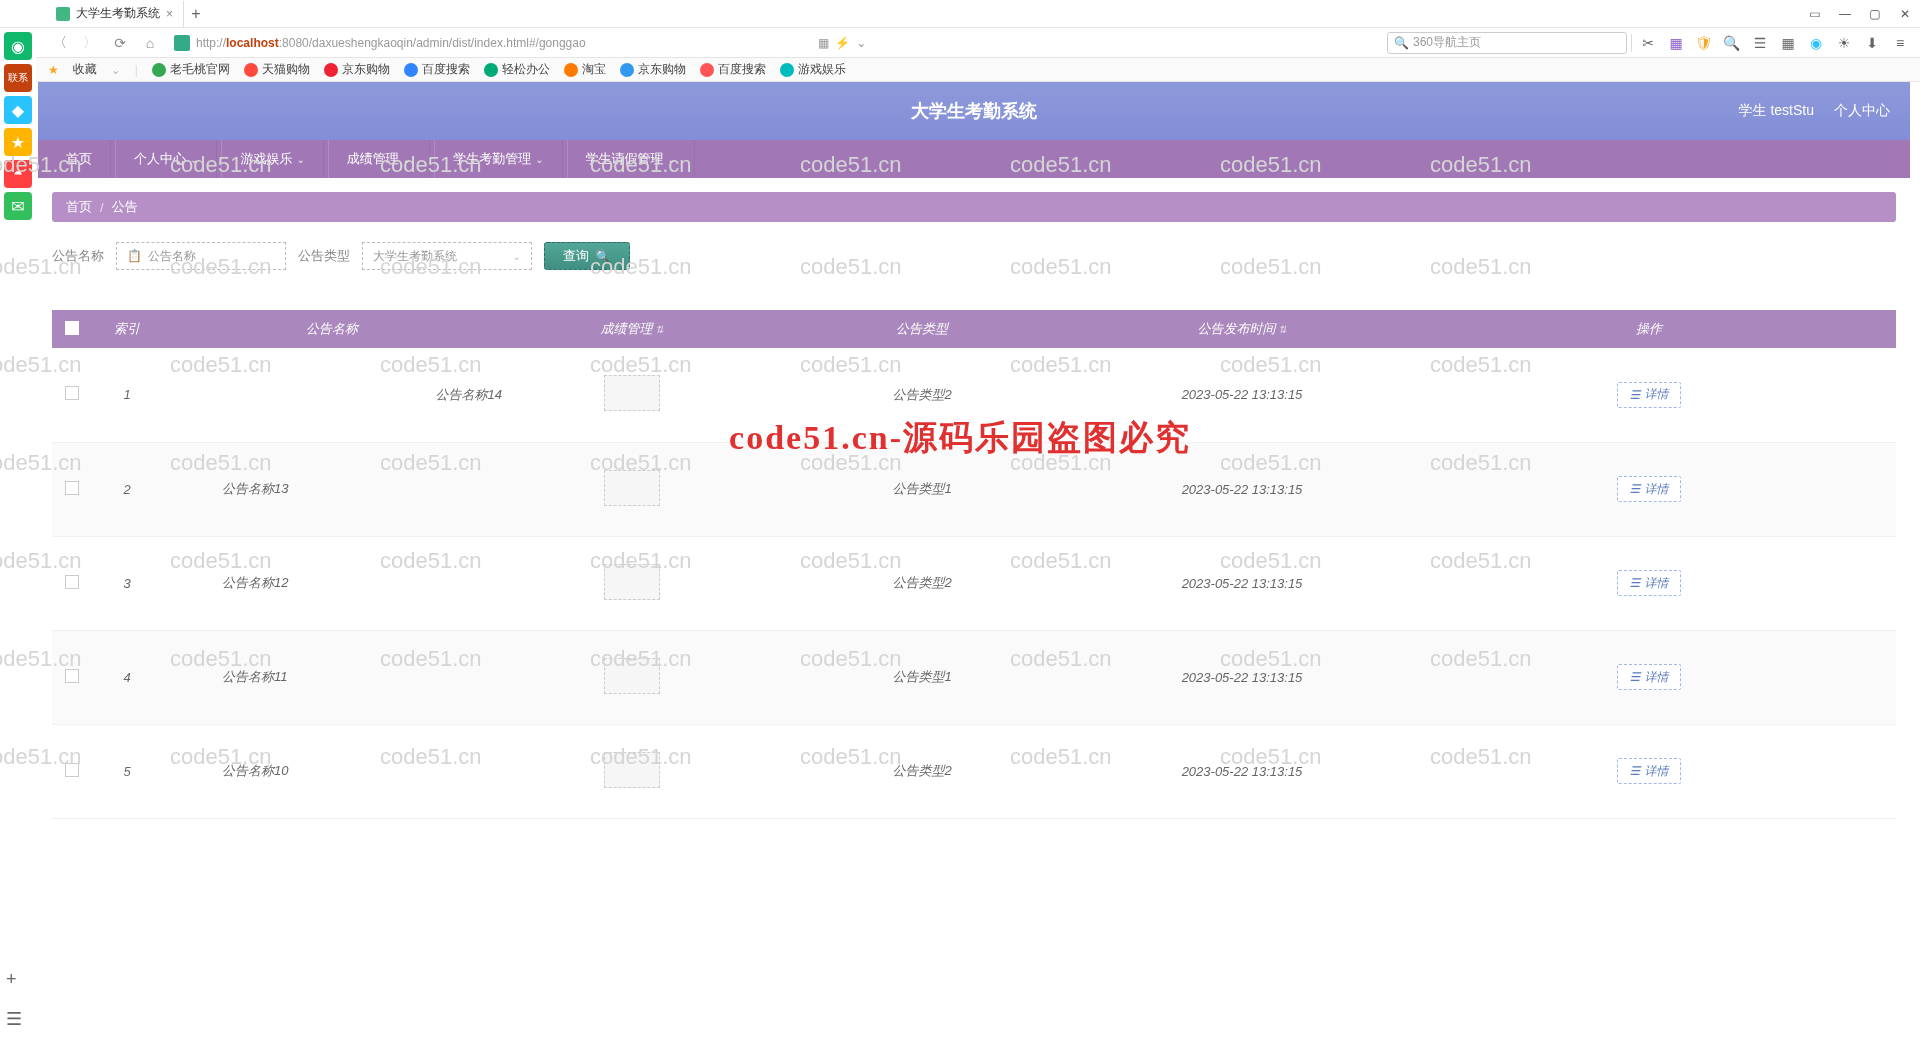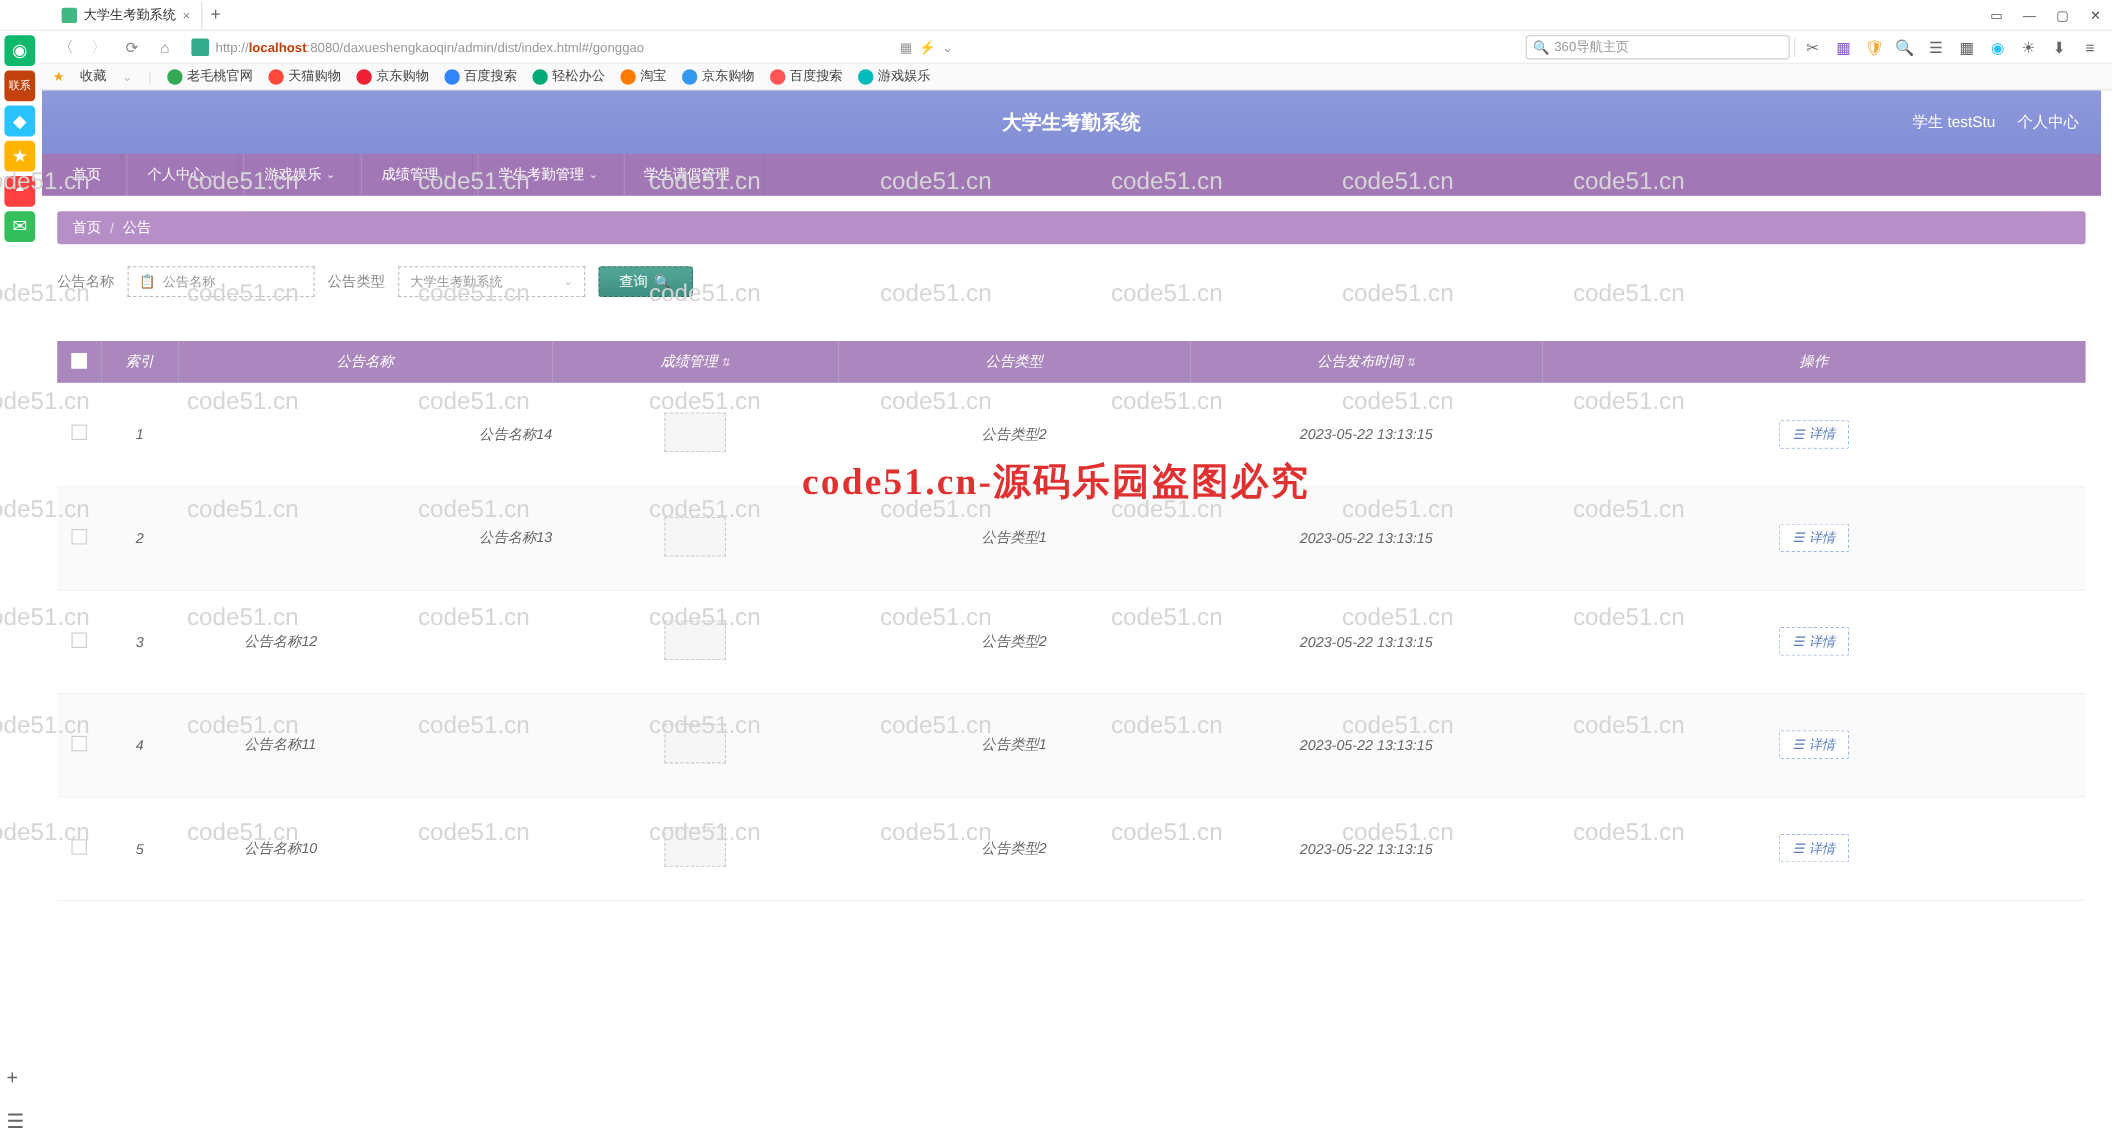--- a/index.html
+++ b/index.html
@@ -271,21 +271,21 @@
             <td>1</td>
             <td style="text-align:right;padding-left:60px">公告名称14</td>
             <td><span class="img-ph"></span></td>
             <td>公告类型2</td>
             <td>2023-05-22 13:13:15</td>
             <td><span class="detail-btn"><span class="di">☰</span>详情</span></td>
           </tr>
           <tr>
             <td><span class="chk"></span></td>
             <td>2</td>
-            <td style="text-align:right;padding-left:60px">公告名称13</td>
+            <td style="text-align:left;padding-left:60px">公告名称13</td>
             <td><span class="img-ph"></span></td>
             <td>公告类型1</td>
             <td>2023-05-22 13:13:15</td>
             <td><span class="detail-btn"><span class="di">☰</span>详情</span></td>
           </tr>
           <tr>
             <td><span class="chk"></span></td>
             <td>3</td>
             <td style="text-align:left;padding-left:60px">公告名称12</td>
             <td><span class="img-ph"></span></td>

